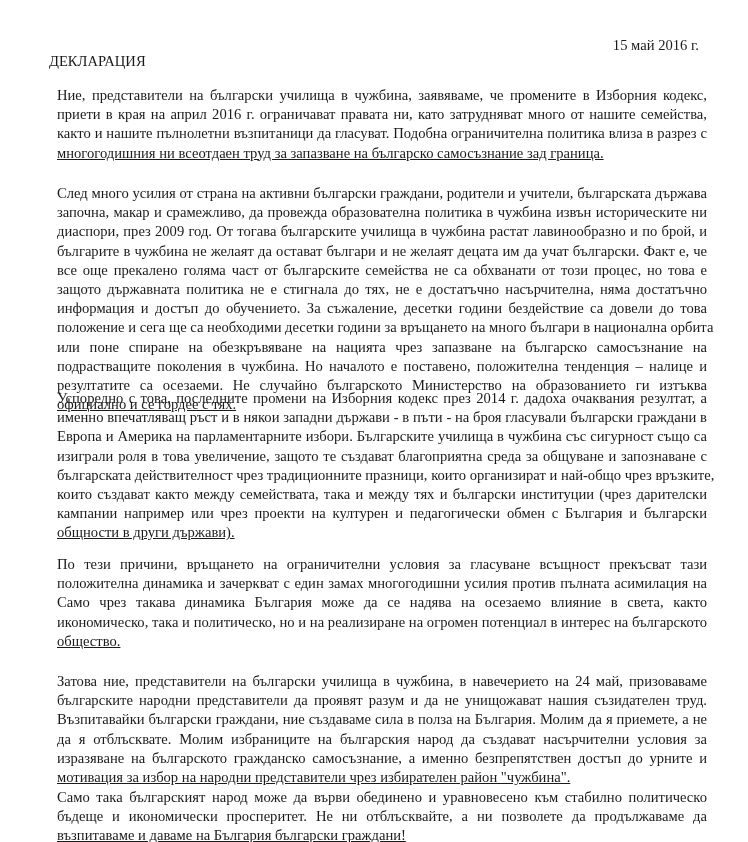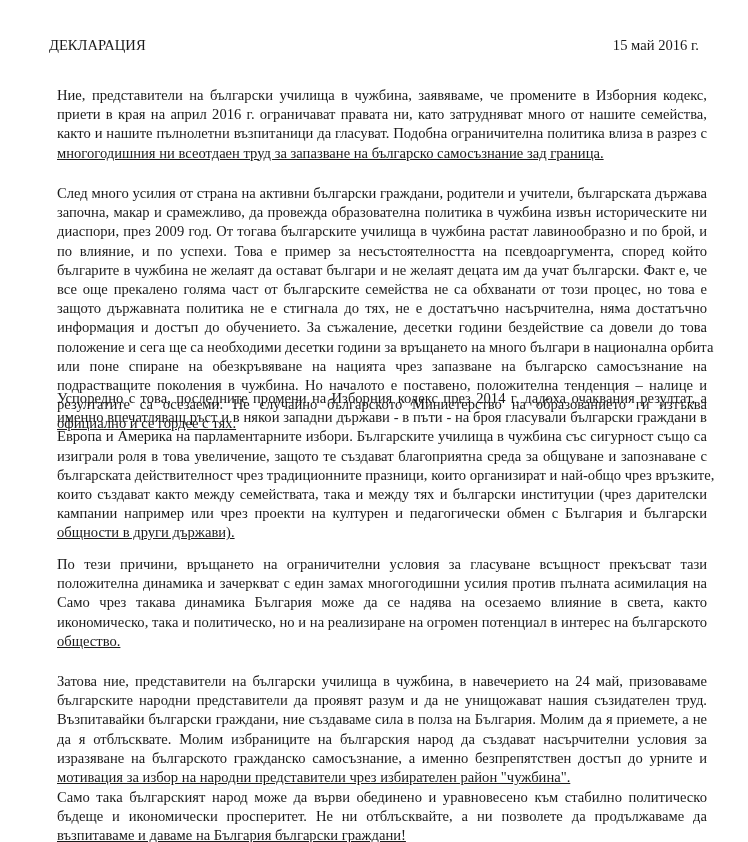--- a/index.html
+++ b/index.html
@@ -3,21 +3,21 @@
 <meta charset="utf-8">
 <style>
   html, body { margin: 0; padding: 0; background: #ffffff; }
   body { width: 748px; height: 842px; overflow: hidden; position: relative; }
   .page {
     position: absolute; left: 49px; top: 0; width: 650px;
     font-family: "Liberation Serif", serif; color: #1a1a1a;
     font-size: 14.6px; line-height: 19.2px;
   }
   .header { position: absolute; top: 36px; left: 0; width: 650px; height: 20px; }
-  .title { position: absolute; left: 0; top: 0; text-align: center; }
+  .title { position: absolute; left: 0; top: 16px; text-align: center; }
   .date { position: absolute; right: 0; top: 0; }
   .para { position: absolute; left: 0; width: 650px; margin: 8px; text-align: justify; }
   .para span.line { display: block; text-align: justify; text-align-last: justify; white-space: nowrap; }
   .para span.line.last { text-align-last: left; text-decoration: underline; }
 </style>
 </head>
 <body>
 
 <div class="page">
   <div class="header">
@@ -28,21 +28,20 @@
   <p class="para" style="top:78px">
       <span class="line">Ние, представители на български училища в чужбина, заявяваме, че промените в Изборния кодекс,</span>
       <span class="line">приети в края на април 2016 г. ограничават правата ни, като затрудняват много от нашите семейства,</span>
       <span class="line">както и нашите пълнолетни възпитаници да гласуват. Подобна ограничителна политика влиза в разрез с</span>
       <span class="line last">многогодишния ни всеотдаен труд за запазване на българско самосъзнание зад граница.</span>
     </p>
   <p class="para" style="top:176px">
       <span class="line">След много усилия от страна на активни български граждани, родители и учители, българската държава</span>
       <span class="line">започна, макар и срамежливо, да провежда образователна политика в чужбина извън историческите ни</span>
       <span class="line">диаспори, през 2009 год. От тогава българските училища в чужбина растат лавинообразно и по брой, и</span>
-      <span class="line">по влияние, и по успехи. Това е пример за несъстоятелността на псевдоаргумента, според който</span>
       <span class="line">българите в чужбина не желаят да остават българи и не желаят децата им да учат български. Факт е, че</span>
       <span class="line">все още прекалено голяма част от българските семейства не са обхванати от този процес, но това е</span>
       <span class="line">защото държавната политика не е стигнала до тях, не е достатъчно насърчителна, няма достатъчно</span>
       <span class="line">информация и достъп до обучението. За съжаление, десетки години бездействие са довели до това</span>
       <span class="line">положение и сега ще са необходими десетки години за връщането на много българи в национална орбита</span>
       <span class="line">или поне спиране на обезкръвяване на нацията чрез запазване на българско самосъзнание на</span>
       <span class="line">подрастващите поколения в чужбина. Но началото е поставено, положителна тенденция – налице и</span>
       <span class="line">резултатите са осезаеми. Не случайно българското Министерство на образованието ги изтъква</span>
       <span class="line last">официално и се гордее с тях.</span>
     </p>

